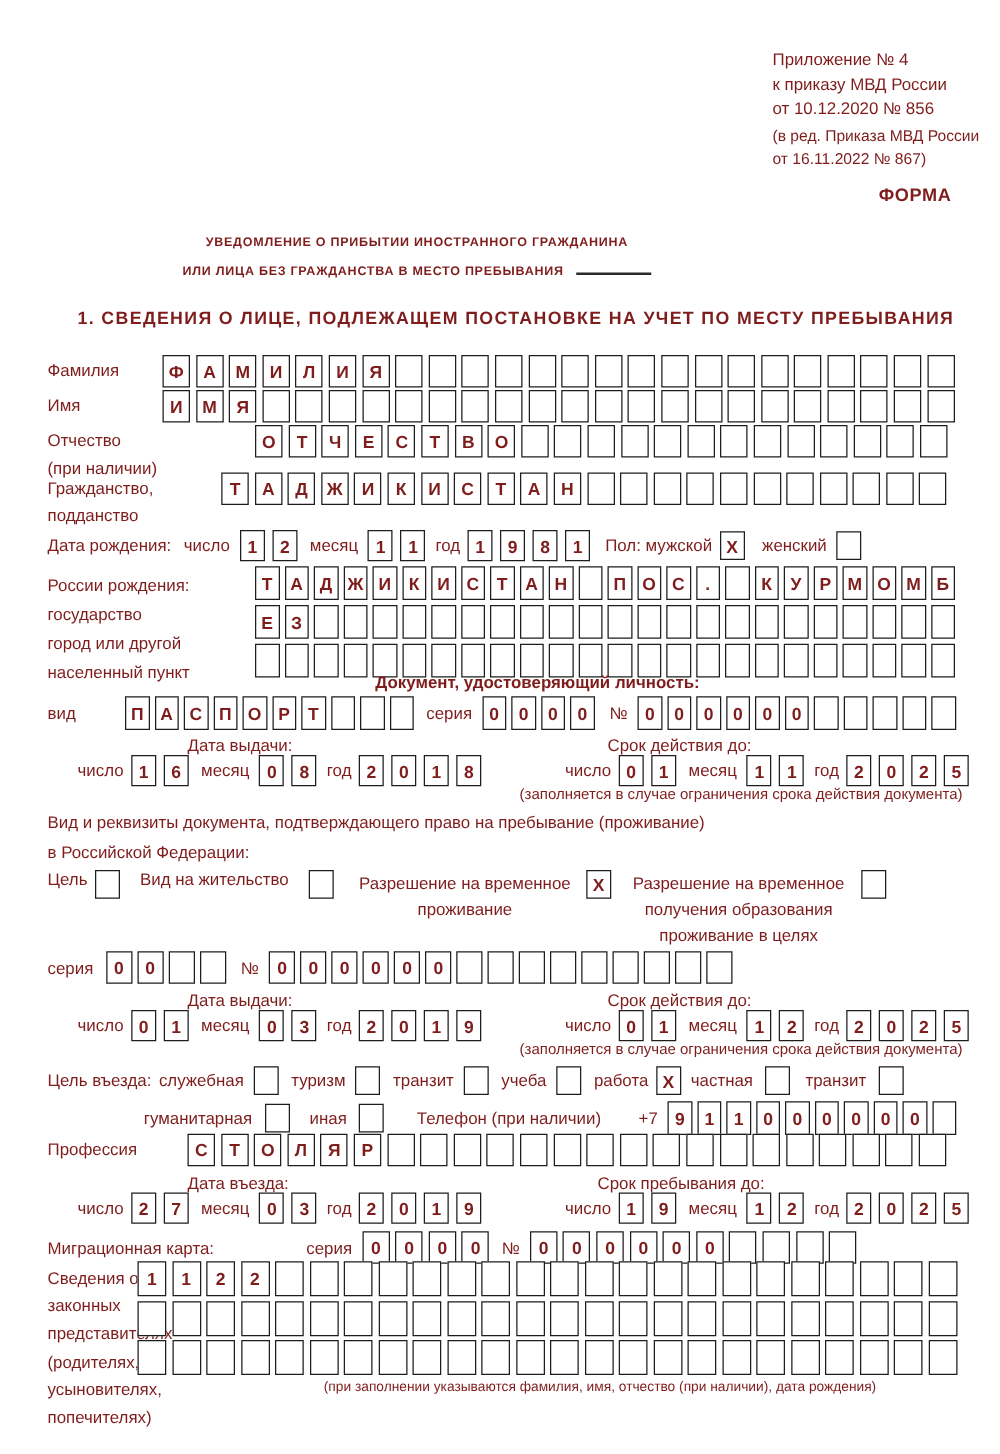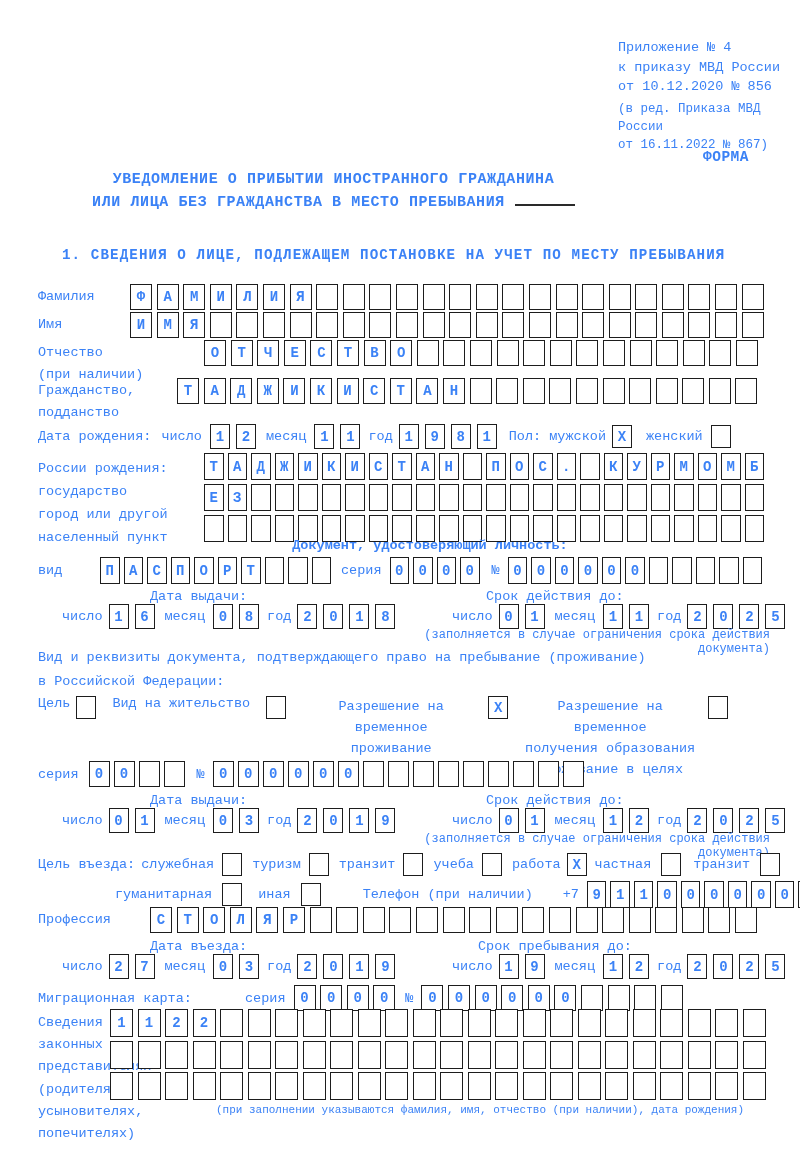--- a/index.html
+++ b/index.html
@@ -1,22 +1,22 @@
 <!DOCTYPE html>
 <html><head>
 <meta charset="utf-8">
 <style>
   * { box-sizing: border-box; margin: 0; padding: 0; }
   html, body { background: #ffffff; }
   .page {
     position: relative;
     width: 800px; height: 1163px;
     background: #fff;
-    color: #3b82f6;
-    font-family: Liberation Mono, monospace;
+    color: #7f1d1d;
+    font-family: Liberation Sans, sans-serif;
     overflow: hidden;
   }
   .abs { position: absolute; }
   .lbl { font-size: 13.5px; white-space: nowrap; }
   .b { font-weight: bold; }
   .row { display: flex; align-items: center; }
   .row.top { align-items: flex-start; }.ml6{margin-left:6px}.ml8{margin-left:8px}.ml10{margin-left:10px}
   .ml12{margin-left:12px}.ml14{margin-left:14px}.ml16{margin-left:16px}.ml18{margin-left:18px}
 
   .cells { display: inline-flex; gap: 4.6px; }
@@ -51,21 +51,21 @@
     <div>Приложение № 4</div>
     <div>к приказу МВД России</div>
     <div>от 10.12.2020 № 856</div>
   </div>
   <div class="abs" style="left:618px;top:100px;font-size:12.5px;line-height:18px">
     <div>(в ред. Приказа МВД России</div>
     <div>от 16.11.2022 № 867)</div>
   </div>
   <div class="abs b" style="left:703px;top:149px;font-size:14.5px;letter-spacing:0.5px">ФОРМА</div>
 
-  <div class="abs b ctr" style="left:0;top:168px;width:667px;font-size:15px;line-height:23px;letter-spacing:0.6px">
+  <div class="abs b ctr" style="left:0;top:183px;width:667px;font-size:10px;line-height:23px;letter-spacing:0.6px">
     <div>УВЕДОМЛЕНИЕ О ПРИБЫТИИ ИНОСТРАННОГО ГРАЖДАНИНА</div>
     <div>
       <span>ИЛИ ЛИЦА БЕЗ ГРАЖДАНСТВА В МЕСТО ПРЕБЫВАНИЯ</span><span class="tuline"></span>
     </div>
   </div>
 
   <div class="abs b" style="left:62px;top:247px;font-size:14.2px;letter-spacing:1.1px;white-space:nowrap">1. СВЕДЕНИЯ О ЛИЦЕ, ПОДЛЕЖАЩЕМ ПОСТАНОВКЕ НА УЧЕТ ПО МЕСТУ ПРЕБЫВАНИЯ</div>
 
   <div class="abs lbl" style="left:38px;top:289px">Фамилия</div>
   <div class="abs cells" style="left:130px;top:284px">
@@ -477,21 +477,21 @@
     <span class="lbl ml8">частная</span>
     <span class="cbx ml10"></span>
     <span class="lbl ml12">транзит</span>
     <span class="cbx ml10"></span>
   </div>
   <div class="abs row" style="left:115px;top:881px">
     <span class="lbl">гуманитарная</span>
     <span class="cbx ml10"></span>
     <span class="lbl ml16">иная</span>
     <span class="cbx ml10"></span>
-    <span class="lbl ml18" style="margin-left:42px">Телефон (при наличии)</span>
+    <span class="lbl ml18" style="margin-left:26px">Телефон (при наличии)</span>
     <span class="lbl" style="margin-left:30px">+7</span>
     <span class="cells sm ml8">
         <span class="cell">9</span>
         <span class="cell">1</span>
         <span class="cell">1</span>
         <span class="cell">0</span>
         <span class="cell">0</span>
         <span class="cell">0</span>
         <span class="cell">0</span>
         <span class="cell">0</span>

